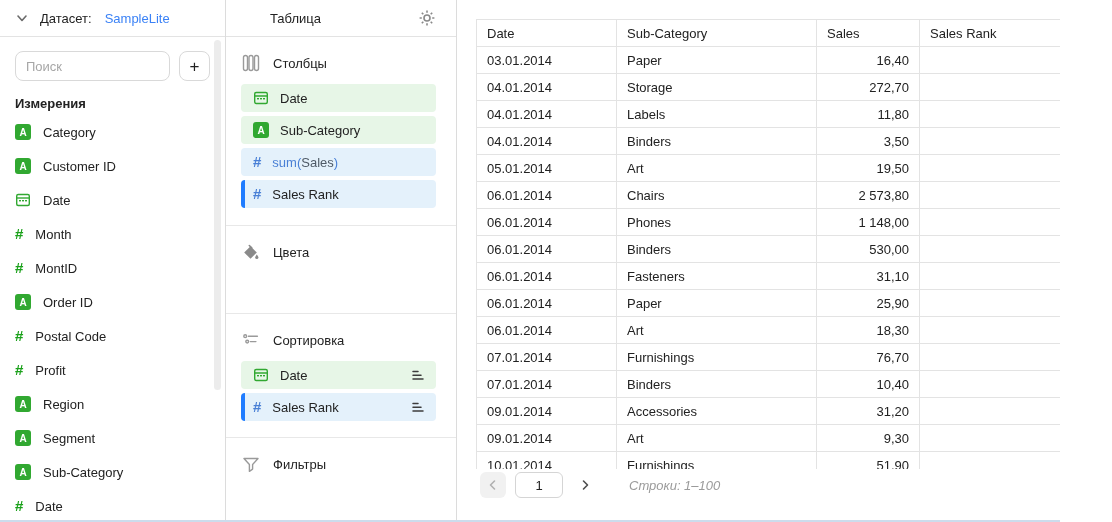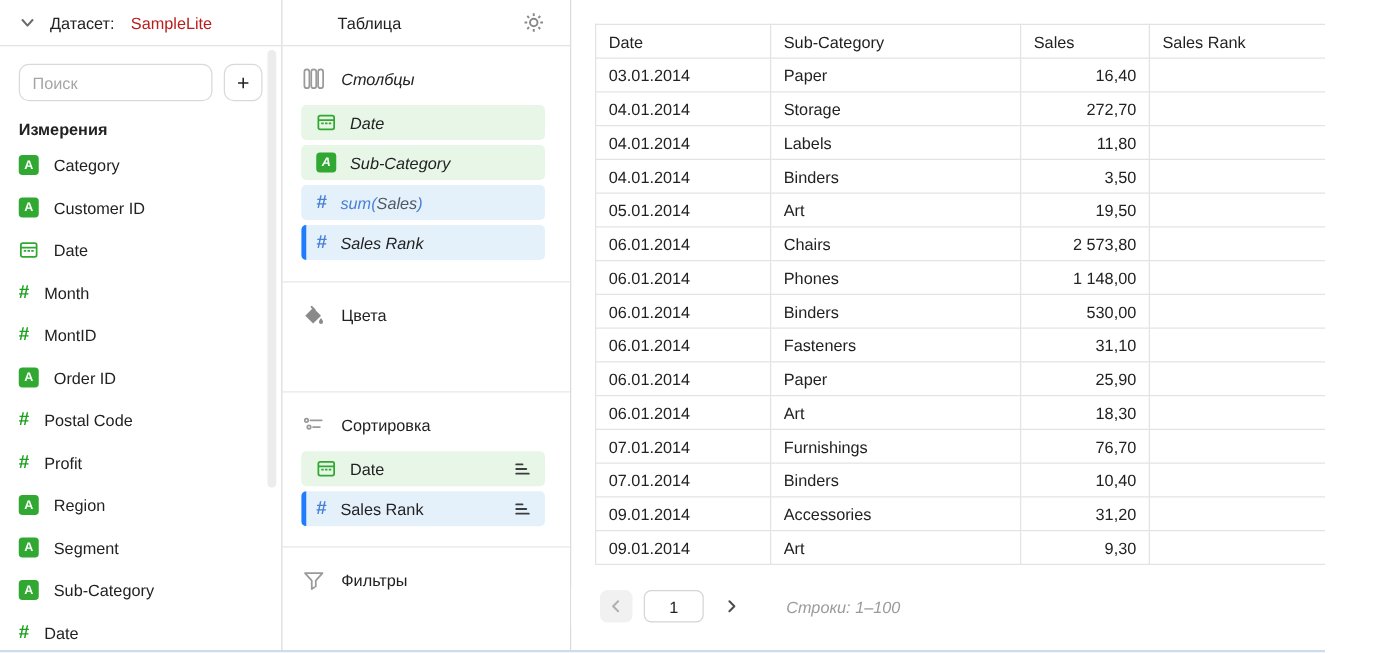--- a/index.html
+++ b/index.html
@@ -4,21 +4,21 @@
 <style>
   * { margin:0; padding:0; box-sizing:border-box; }
   html,body { background:#fff; }
   body { font-family:"Liberation Sans","DejaVu Sans",sans-serif; font-size:13px; color:#222; }
   .app { width:1060px; height:522px; display:flex; background:#fff; border-bottom:2px solid #ccdcec; overflow:hidden; position:relative; }
 
   
   .sidebar { width:226px; border-right:1px solid #dcdcdc; position:relative; flex:none; }
   .sidebar-header { height:37px; border-bottom:1px solid #e3e3e3; display:flex; align-items:center; padding:0 15px; gap:11px; cursor:pointer; }
   .ds-label { color:#222; }
-  .ds-name { color:#b91c1c; margin-left:2px; }
+  .ds-name { color:#3b82f6; margin-left:2px; }
   .search-row { display:flex; align-items:center; gap:9px; padding:14px 15px 0 15px; }
   .search-input { flex:1; height:30px; border:1px solid #d9d9d9; border-radius:8px; padding:0 10px; font:inherit; color:#222; outline:none; min-width:0; }
   .search-input::placeholder { color:#a6a6a6; }
   .add-btn { width:31px; height:30px; border:1px solid #d9d9d9; border-radius:8px; background:#fff; font-size:17px; color:#222; cursor:pointer; line-height:1; flex:none; }
   .dims-title { font-weight:bold; padding:15px 15px 4px 15px; }
   .field-list { }
   .field-item { display:flex; align-items:center; gap:12px; height:34px; padding:0 15px; cursor:pointer; }
   .field-item .lbl { color:#222; }
   .sidebar-scrollbar { position:absolute; right:4px; top:40px; width:7px; height:350px; background:#ececec; border-radius:4px; }
 
@@ -31,21 +31,21 @@
 
   
   .viz { width:231px; border-right:1px solid #dcdcdc; flex:none; display:flex; flex-direction:column; }
   .viz-header { height:37px; border-bottom:1px solid #e3e3e3; display:flex; align-items:center; padding:0 20px 0 17px; gap:10px; flex:none; }
   .viz-title { flex:1; }
   .grid-icon { display:grid; grid-template-columns:repeat(3,5px); grid-template-rows:repeat(3,5px); gap:1px; }
   .grid-icon i { border-radius:1px; background:#2a7de1; }
   .grid-icon i.r { background:#ff5a57; }
   .gear-btn { background:none; border:none; cursor:pointer; display:flex; padding:0; }
   .section { padding:14px 15px 0 15px; }
-  .sec-columns { height:188px;font-style:italic; }
+  .sec-columns { height:188px; }
   .sec-colors { height:88px; border-top:1px solid #e8e8e8; }
   .sec-sorting { height:124px; border-top:1px solid #e8e8e8; }
   .sec-filters { flex:1; border-top:1px solid #e8e8e8; }
   .sec-label { display:flex; align-items:center; gap:12px; height:24px; margin-bottom:9px; color:#222; }
   .chips { }
   .chip { position:relative; height:28px; border-radius:4px; display:flex; align-items:center; gap:11px; padding:0 10px 0 12px; margin:0 5px 4px 0; cursor:pointer; overflow:hidden; }
   .chip.green { background:#e7f6e7; }
   .chip.blue { background:#e4f1fb; }
   .chip.active::before { content:""; position:absolute; left:0; top:0; bottom:0; width:4px; background:#1f7cff; }
   .chip .c-label { flex:1; white-space:nowrap; overflow:hidden; }
@@ -419,20 +419,26 @@
               <td class="al">Accessories</td>
               <td class="ar">31,20</td>
               <td class="ar">1</td>
             </tr>
             <tr>
               <td class="al">09.01.2014</td>
               <td class="al">Art</td>
               <td class="ar">9,30</td>
               <td class="ar">2</td>
             </tr>
+            <tr>
+              <td class="al">10.01.2014</td>
+              <td class="al">Furnishings</td>
+              <td class="ar">51,90</td>
+              <td class="ar">1</td>
+            </tr>
           </tbody>
       </table>
     </div>
 
     <div class="table-scrollbar"></div>
 
     <div class="pager">
       <button class="pg-btn prev">
         <span class="icn">
           <svg width="12" height="12" viewBox="0 0 12 12">

